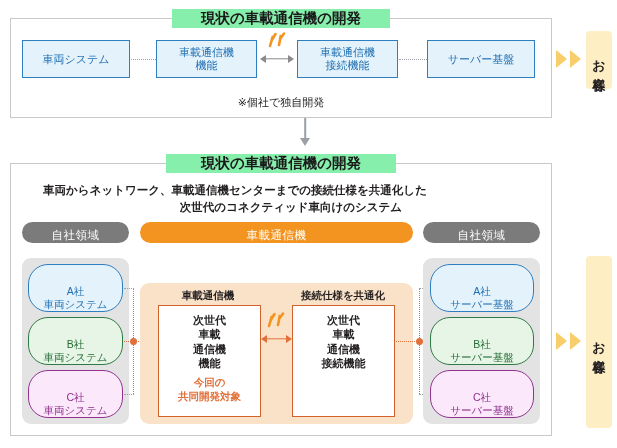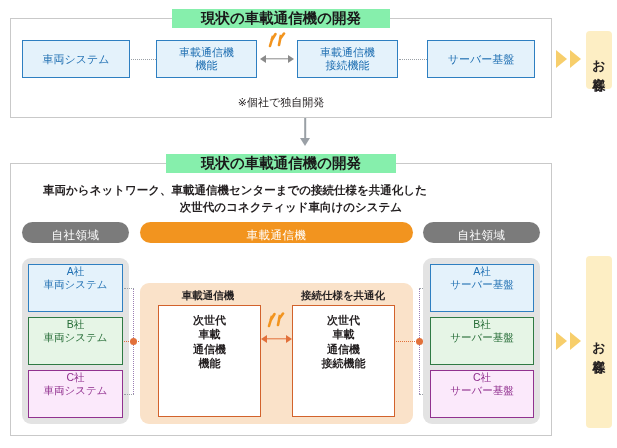--- a/index.html
+++ b/index.html
@@ -113,22 +113,22 @@
     position:absolute;box-sizing:border-box;
     background:#e3e3e3;border-radius:9px;
   }
   .zone-orange{
     position:absolute;box-sizing:border-box;
     background:#fae2c9;border-radius:9px;
   }
 
   .cobox{
     position:absolute;box-sizing:border-box;
-    display:flex;align-items:flex-start;justify-content:center;
-    text-align:center;font-size:10.5px;line-height:1.25;
+    display:flex;align-items:flex-end;justify-content:center;
+    text-align:center;font-size:10.5px;line-height:1.25;border-radius:20px;
   }
   .co-a{border:1.4px solid #2e7fc1;background:#e4f2fb;color:#1f6fb2;}
   .co-b{border:1.4px solid #2f7a44;background:#e6f5e6;color:#246b35;}
   .co-c{border:1.4px solid #91328f;background:#fbe9fb;color:#8f2d8d;}
 
   .sublabel{position:absolute;font-size:10.5px;font-weight:bold;color:#231f20;text-align:center;white-space:nowrap;}
 
   .orange-note{position:absolute;text-align:center;font-size:10.5px;color:#e2703a;font-weight:bold;line-height:1.35;white-space:nowrap;}
 
   .wbox{
@@ -242,20 +242,22 @@
   <div class="zone-orange" style="left:140px;top:283px;width:273px;height:141px;"></div>
 
   <div class="sublabel" style="left:148px;top:289px;width:120px;">車載通信機</div>
   <div class="sublabel" style="left:280px;top:289px;width:126px;">接続仕様を共通化</div>
 
   <div class="wbox" style="left:158px;top:305px;width:103px;height:112px;">
     <span class="wmain">次世代
 車載
 通信機
 機能</span>
+    <span class="wsub">今回の
+共同開発対象</span>
   </div>
 
   <div class="spark" style="left:265px;top:312px;width:22px;height:16px;">
     <svg width="22" height="16" viewBox="0 0 22 16">
       <path d="M4 14 L7 4 L5.5 8.5 L9.5 2" stroke="#f2941f" stroke-width="2.6" fill="none" stroke-linecap="round"></path>
       <path d="M13 13 L15 3 L14 7 L18 1.5" stroke="#f2941f" stroke-width="2.6" fill="none" stroke-linecap="round"></path>
     </svg>
   </div>
   <div class="darrow darrow-o" style="left:261px;top:332px;width:31px;height:14px;">
     <div class="bar"></div>

